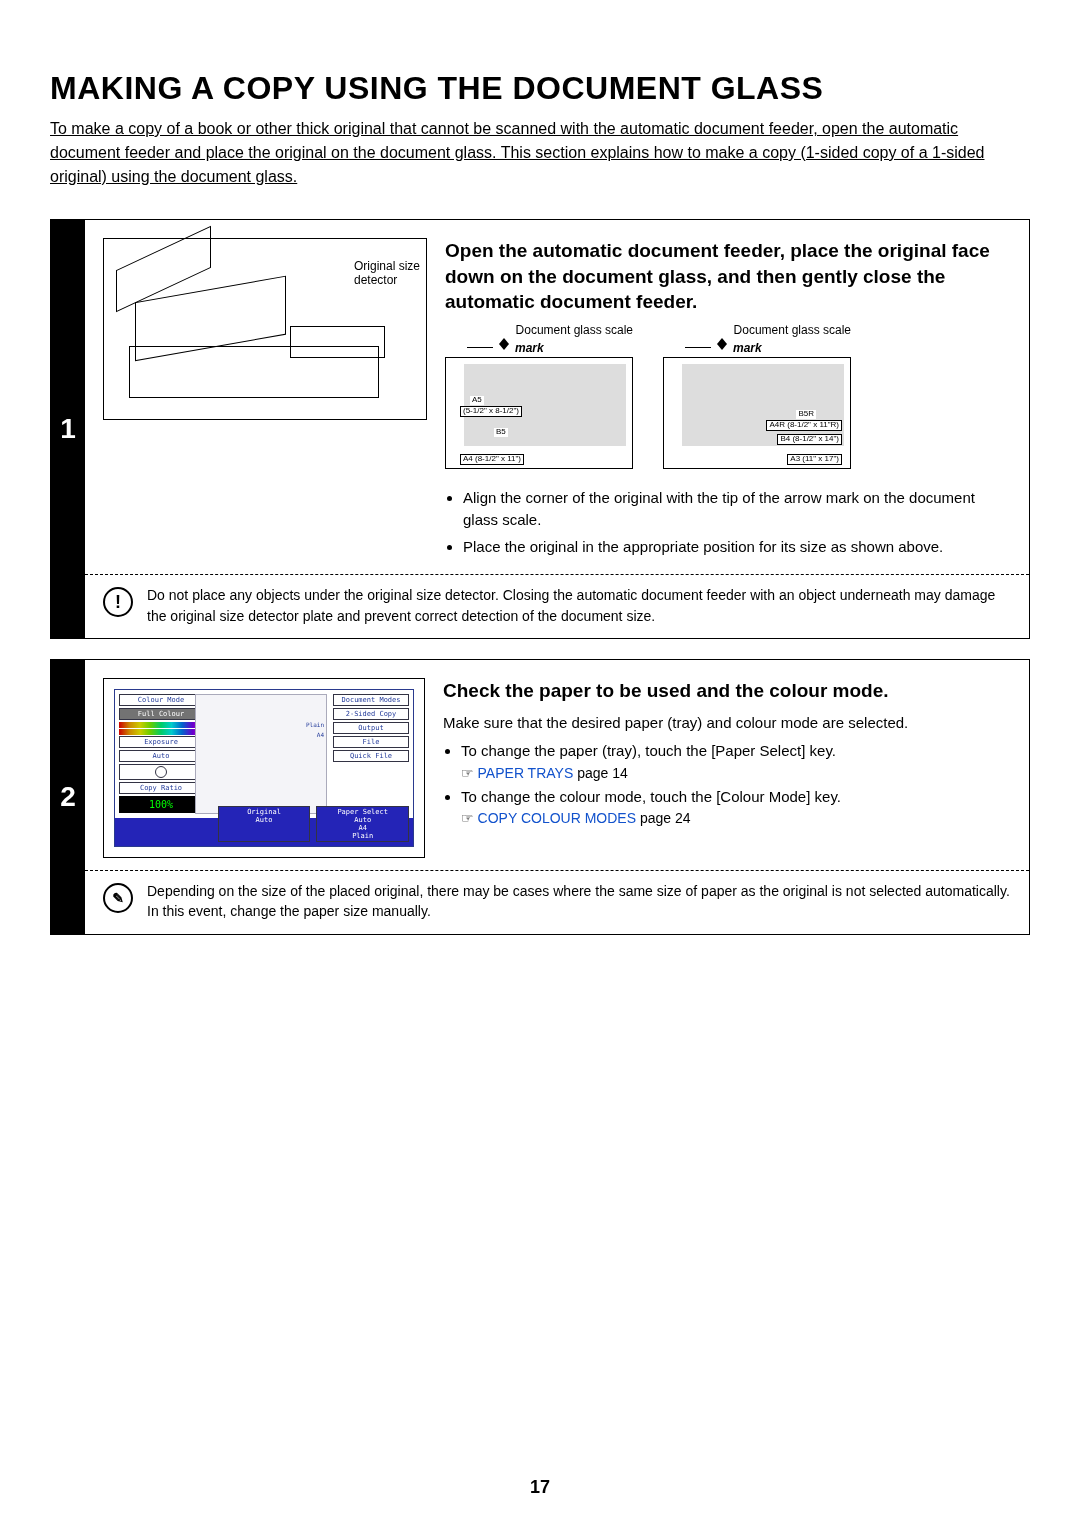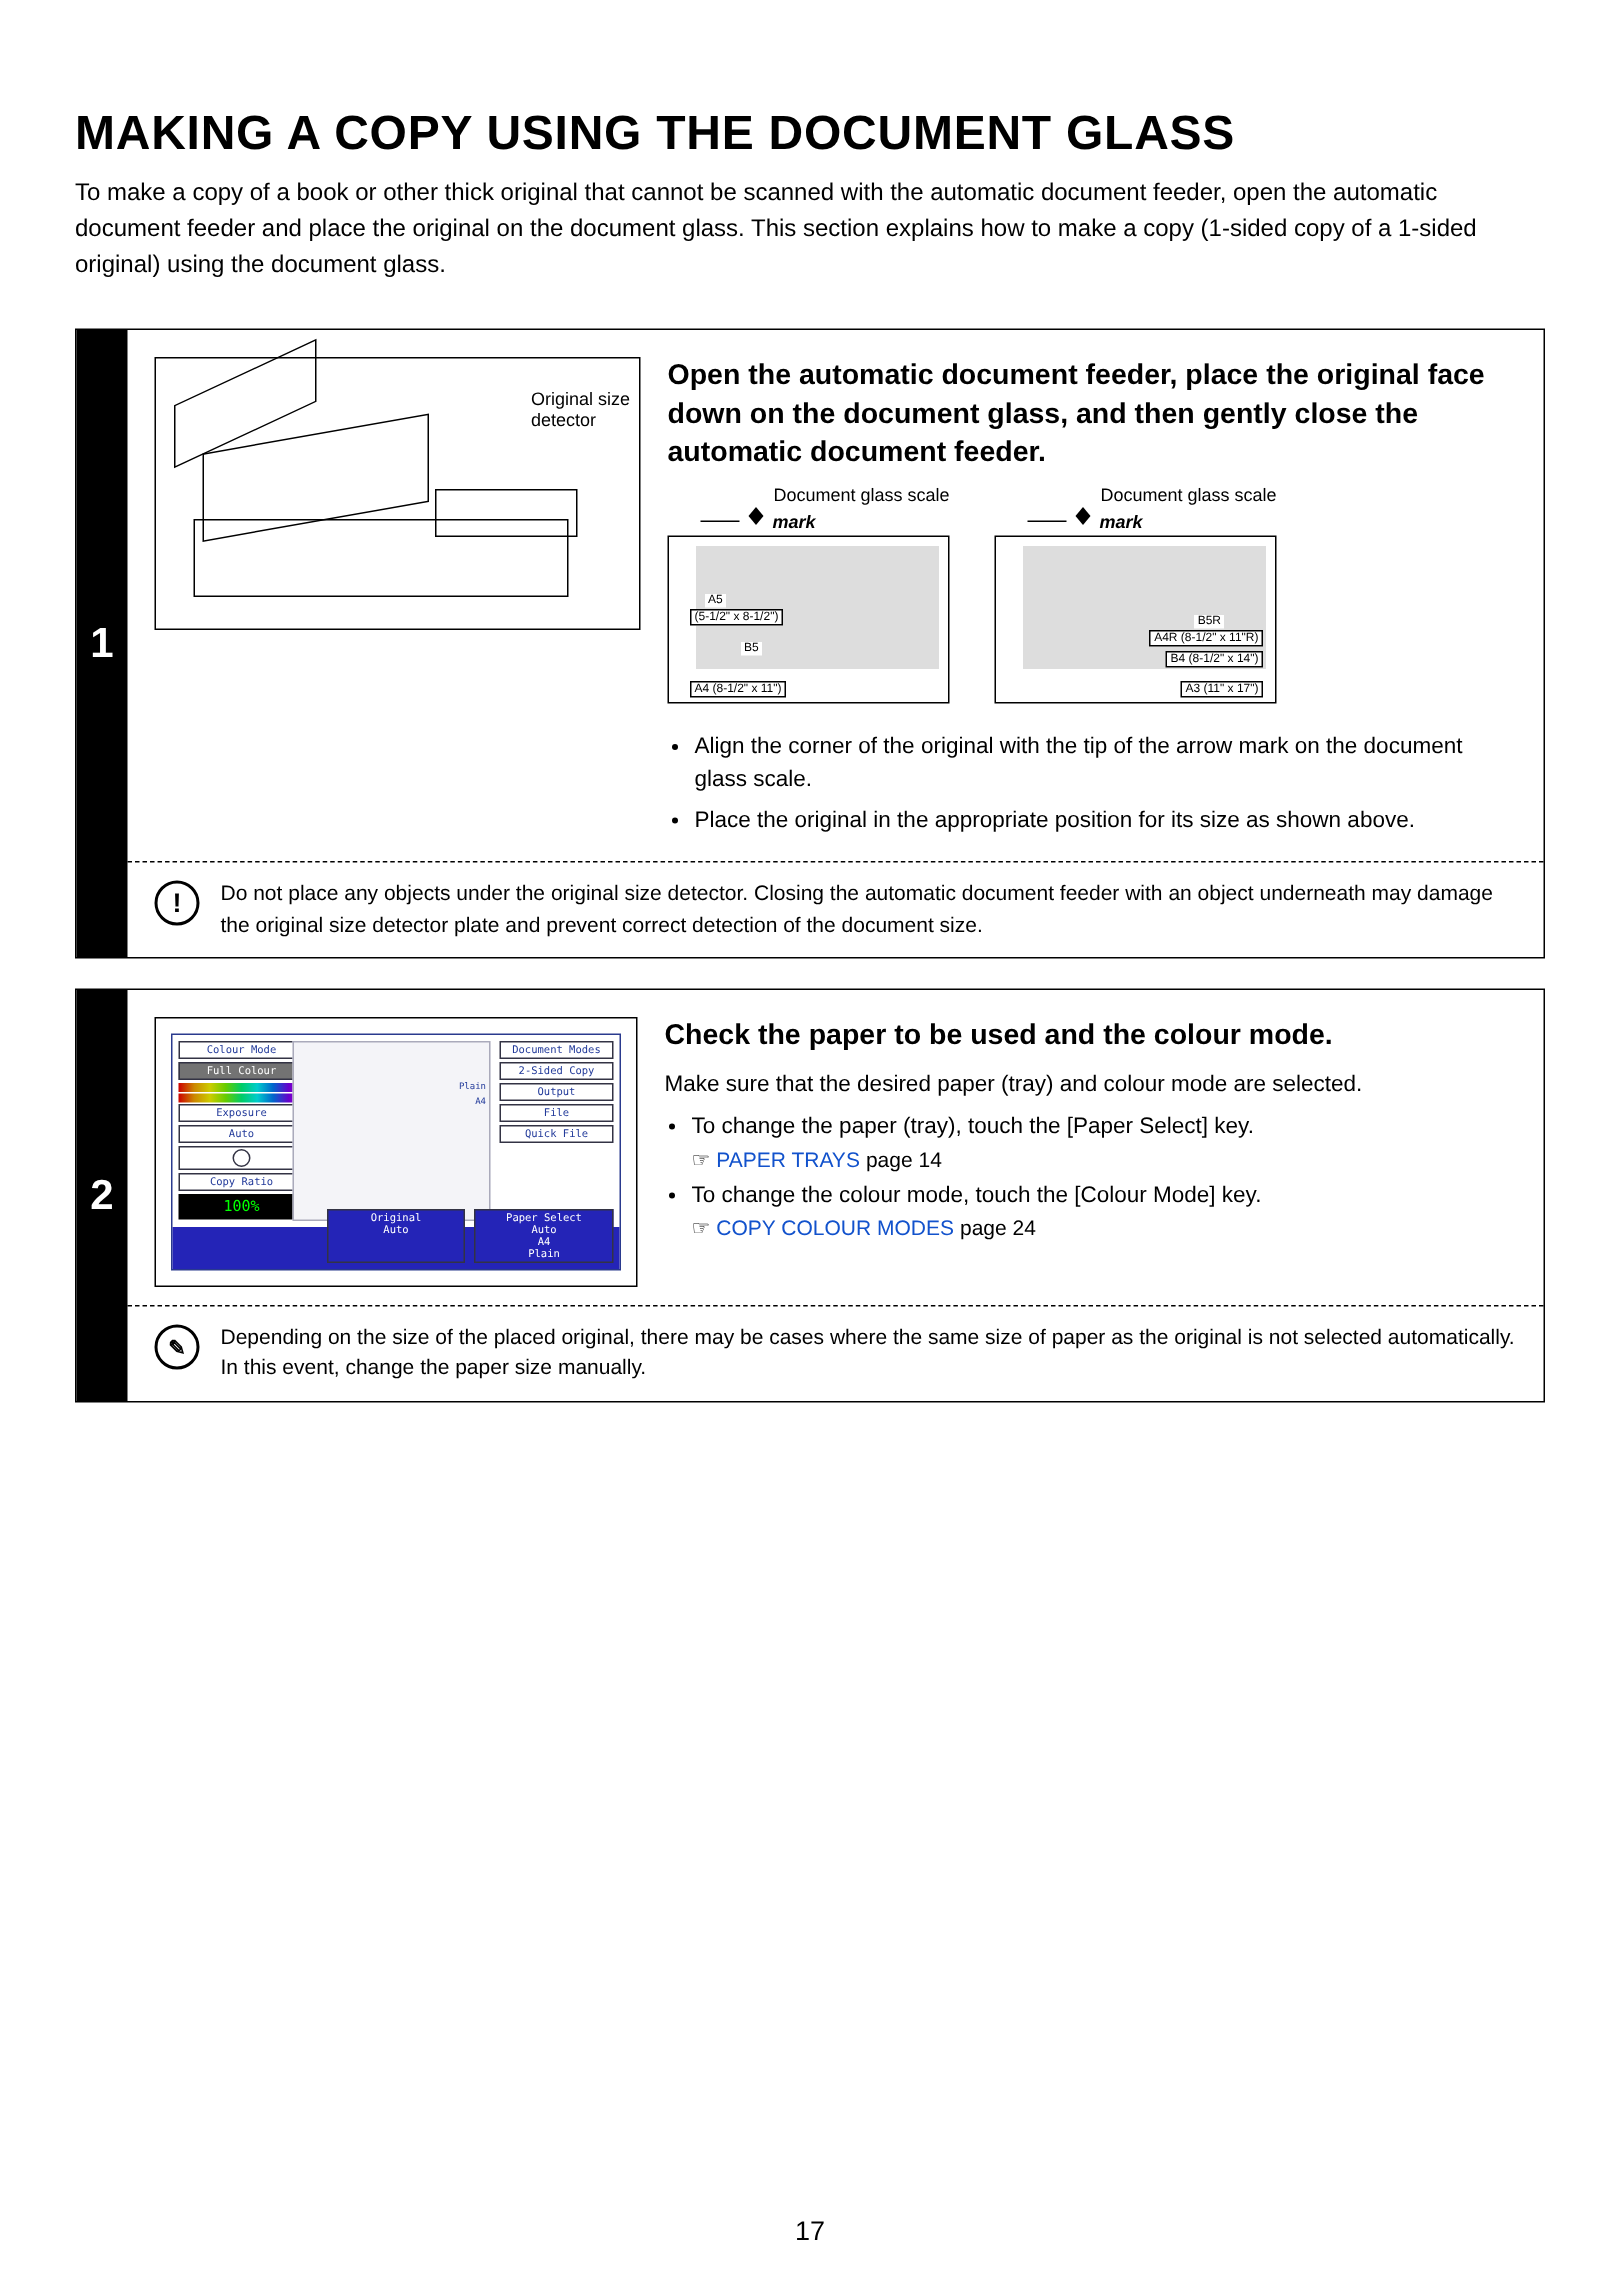--- a/index.html
+++ b/index.html
@@ -19,20 +19,21 @@
   h1 {
     font-size: 32px;
     font-weight: bold;
     margin: 20px 0 10px 0;
     letter-spacing: 0.5px;
   }
   .intro {
     font-size: 16px;
     line-height: 1.5;
     margin-bottom: 30px;
+    text-decoration: underline;
   }
   .step-block {
     display: flex;
     border: 1px solid #000;
     margin-bottom: 20px;
   }
   .step-num {
     width: 34px;
     background: #000;
     color: #fff;
@@ -227,21 +228,21 @@
   .step2-body li { margin-bottom:2px;}
   .xref { font-size:14px; display:flex; align-items:center; gap:4px; }
   .xref .hand { font-size:14px; }
   .xref a { color:#1252cc; text-decoration:none; }
   .page-num {
     position:absolute;
     bottom:30px;
     left:0; right:0;
     text-align:center;
     font-size:18px;
-    font-weight:normal;
+    font-weight:bold;
   }
   
   .printer-sketch {
     position:absolute; inset:6px;
   }
   .printer-sketch .l {
     position:absolute; border:1px solid #000;
   }
 </style>
 </head>

